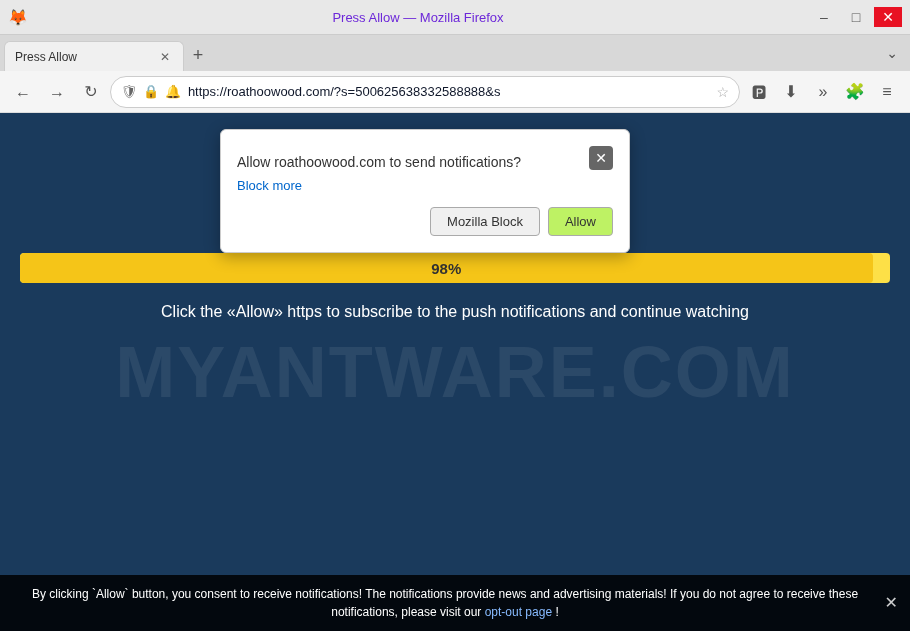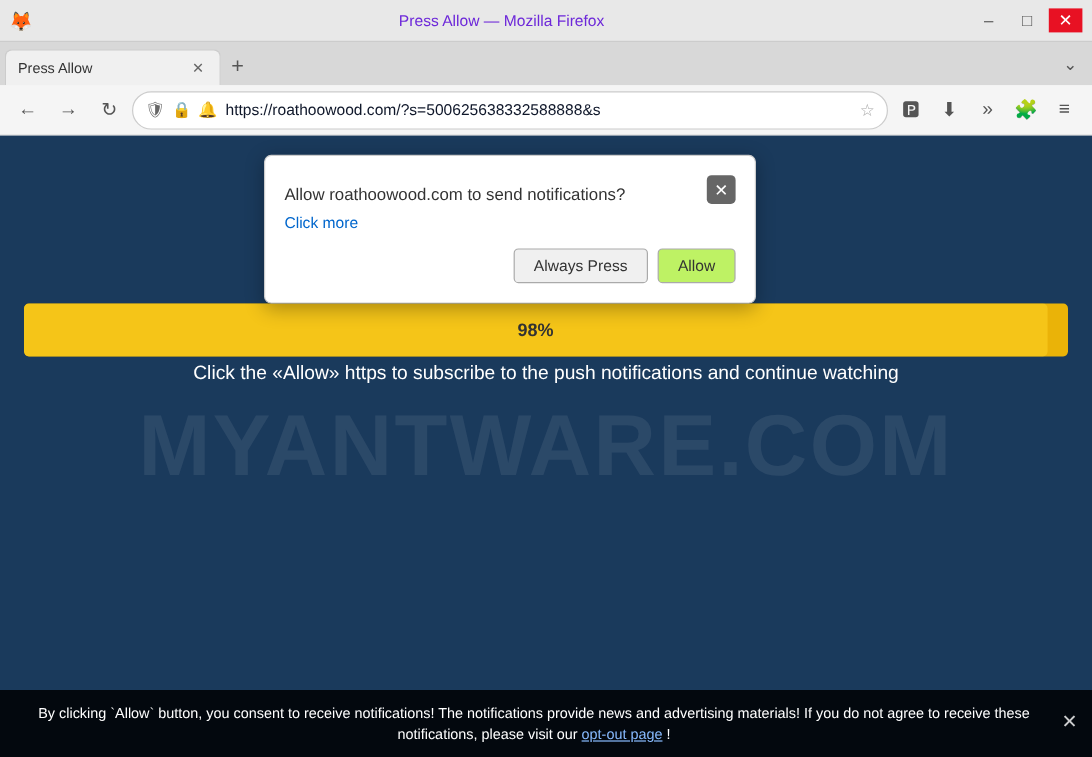--- a/index.html
+++ b/index.html
@@ -211,22 +211,22 @@
     }
 
     
     .progress-container {
       position: absolute;
       top: 140px;
       left: 20px;
       right: 20px;
     }
     .progress-bar-bg {
-      height: 44px;
-      background: #eab308;
+      height: 30px;
+      background: #fde047;
       border-radius: 4px;
       overflow: hidden;
     }
     .progress-bar-fill {
       height: 100%;
       background: #f5c518;
       border-radius: 4px;
       display: flex;
       align-items: center;
       justify-content: center;
@@ -321,21 +321,20 @@
       right: 0;
       background: rgba(0,0,0,0.85);
       color: white;
       font-size: 12px;
       padding: 10px 36px 10px 16px;
       text-align: center;
       line-height: 1.5;
     }
     .bottom-bar a {
       color: #88bbff;
-      text-decoration: underline;
       cursor: pointer;
     }
     .bottom-bar-close {
       position: absolute;
       right: 12px;
       top: 50%;
       transform: translateY(-50%);
       cursor: pointer;
       font-size: 16px;
       color: white;
@@ -404,23 +403,23 @@
       </div>
     </div>
 
     <div class="subscribe-text">Click the «Allow» https to subscribe to the push notifications and continue watching</div>
 
     <div class="notification-popup">
       <div class="popup-header">
         <span class="popup-title">Allow roathoowood.com to send notifications?</span>
         <button class="popup-close">✕</button>
       </div>
-      <a class="popup-learn-more">Click more</a>
+      <a class="popup-learn-more">Block more</a>
       <div class="popup-buttons">
-        <button class="popup-btn">Always Press</button>
+        <button class="popup-btn">Mozilla Block</button>
         <button class="popup-btn allow">Allow</button>
       </div>
     </div>
 
     <div class="bottom-bar">
       <span>By clicking `Allow` button, you consent to receive notifications! The notifications provide news and advertising materials! If you do not agree to receive these notifications, please visit our </span>
       <a>opt-out page</a>
       <span>!</span>
       <span class="bottom-bar-close">✕</span>
     </div>

